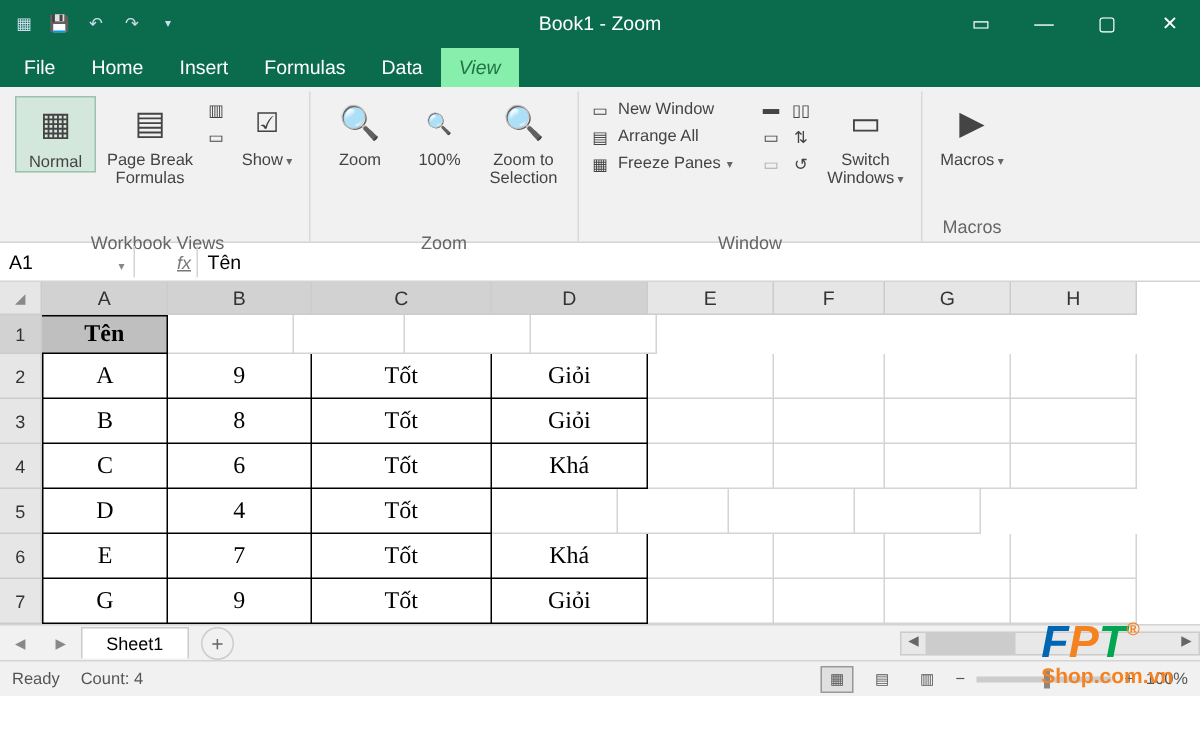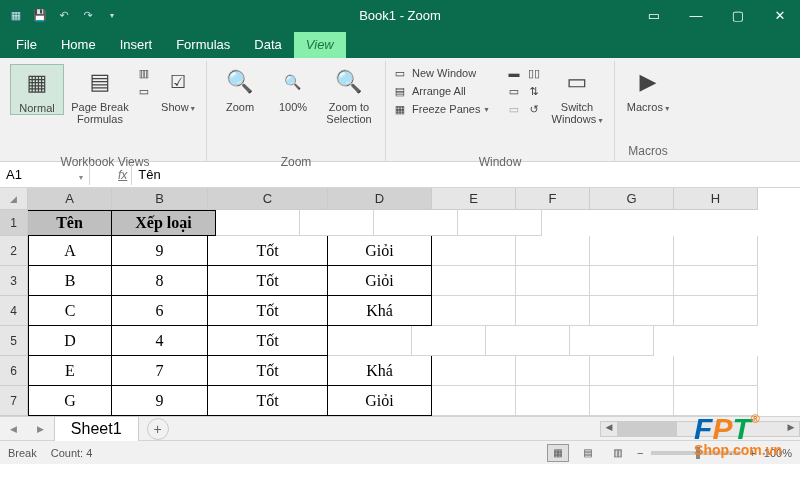--- a/index.html
+++ b/index.html
@@ -44,21 +44,21 @@
 .rh.sel { background:#d2d2d2; }
 .cell { border-right:1px solid #d4d4d4; border-bottom:1px solid #d4d4d4; display:flex; align-items:center; justify-content:center; font-size:16px; font-family:"Times New Roman",serif; padding:2px 4px; height:30px; }
 .cell.hdr { background:#bfbfbf; font-weight:bold; border-right:1px solid #000; border-bottom:1px solid #000; border-top:1px solid #000; }
 .cell.hdr:first-of-type{ border-left:1px solid #000; }
 .cell.b { border-right:1px solid #000; border-bottom:1px solid #000; }
 .cell.bl { border-left:1px solid #000; }
 .row1 .cell { height:26px; }
 .wA{width:84px}.wB{width:96px}.wC{width:120px}.wD{width:104px}.wE{width:84px}.wF{width:74px}.wG{width:84px}.wH{width:84px}
 .sheet-tabs { height:24px; background:#f1f1f1; border-top:1px solid #d4d4d4; display:flex; align-items:center; font-size:12px; }
 .nav-tri { padding:0 10px; color:#888; font-size:9px; }
-.stab { background:#fff; border:1px solid #ccc; border-bottom:none; padding:3px 16px; font-size:16px; }
+.stab { background:#fff; border:1px solid #ccc; border-bottom:none; padding:3px 16px; font-size:12px; }
 .add-sheet { width:22px; height:22px; border:1px solid #ccc; border-radius:50%; display:flex; align-items:center; justify-content:center; margin-left:8px; color:#666; font-size:14px; }
 .hscroll { margin-left:auto; width:200px; height:16px; background:#e8e8e8; border:1px solid #ccc; display:flex; }
 .hscroll .ar { width:16px; text-align:center; font-size:9px; color:#666; }
 .hscroll .thumb { width:60px; background:#ccc; }
 .status { height:24px; background:#f1f1f1; border-top:1px solid #d4d4d4; display:flex; align-items:center; font-size:11px; color:#555; padding:0 8px; gap:14px; }
 .status .right { margin-left:auto; display:flex; align-items:center; gap:8px; }
 .view-btn { width:22px; height:18px; border:1px solid transparent; display:flex; align-items:center; justify-content:center; font-size:10px; }
 .view-btn.act { border-color:#999; background:#e0e0e0; }
 .zoom-slider { width:90px; height:4px; background:#ccc; position:relative; }
 .zoom-slider .t { position:absolute; left:50%; top:-4px; width:4px; height:12px; background:#888; }
@@ -214,21 +214,20 @@
       <div class="ch wE">E</div>
       <div class="ch wF">F</div>
       <div class="ch wG">G</div>
       <div class="ch wH">H</div>
     </div>
   </div>
   <div class="rows">
     <div class="row row1">
       <div class="rh sel">1</div>
       <div class="cell hdr wA">Tên</div>
-      <div class="cell hdr wD">Xếp loại</div>
       <div class="cell wE"></div>
         <div class="cell wF"></div>
         <div class="cell wG"></div>
         <div class="cell wH"></div>
     </div>
     <div class="row">
       <div class="rh">2</div>
       <div class="cell b bl wA">A</div>
         <div class="cell b wB">9</div>
         <div class="cell b wC">Tốt</div>
@@ -302,21 +301,21 @@
   <div class="add-sheet">+</div>
   <div class="hscroll">
     <div class="ar">◀</div>
     <div class="thumb"></div>
     <div style="flex:1"></div>
     <div class="ar">▶</div>
   </div>
 </div>
 
 <div class="status">
-  <span>Break</span>
+  <span>Ready</span>
   <span>Count: 4</span>
   <div class="right">
     <div class="view-btn act">▦</div>
     <div class="view-btn">▤</div>
     <div class="view-btn">▥</div>
     <span>−</span>
     <div class="zoom-slider">
         <div class="t"></div>
       </div>
     <span>+</span>

